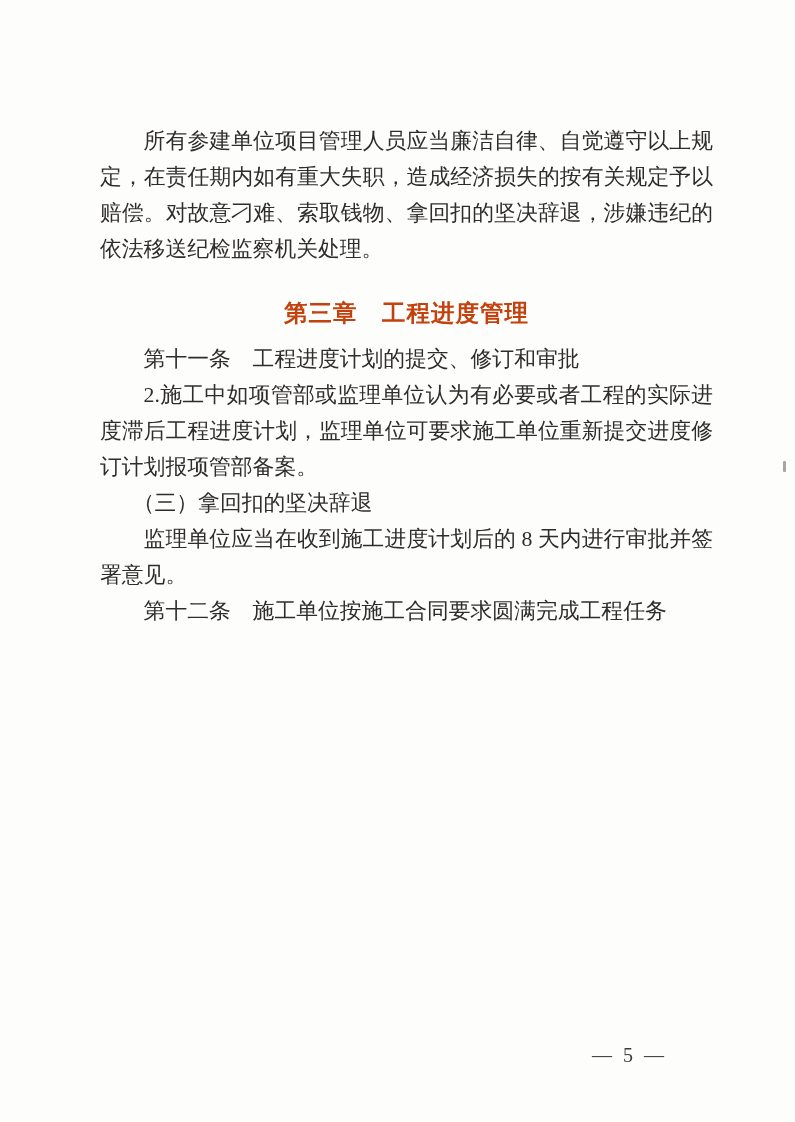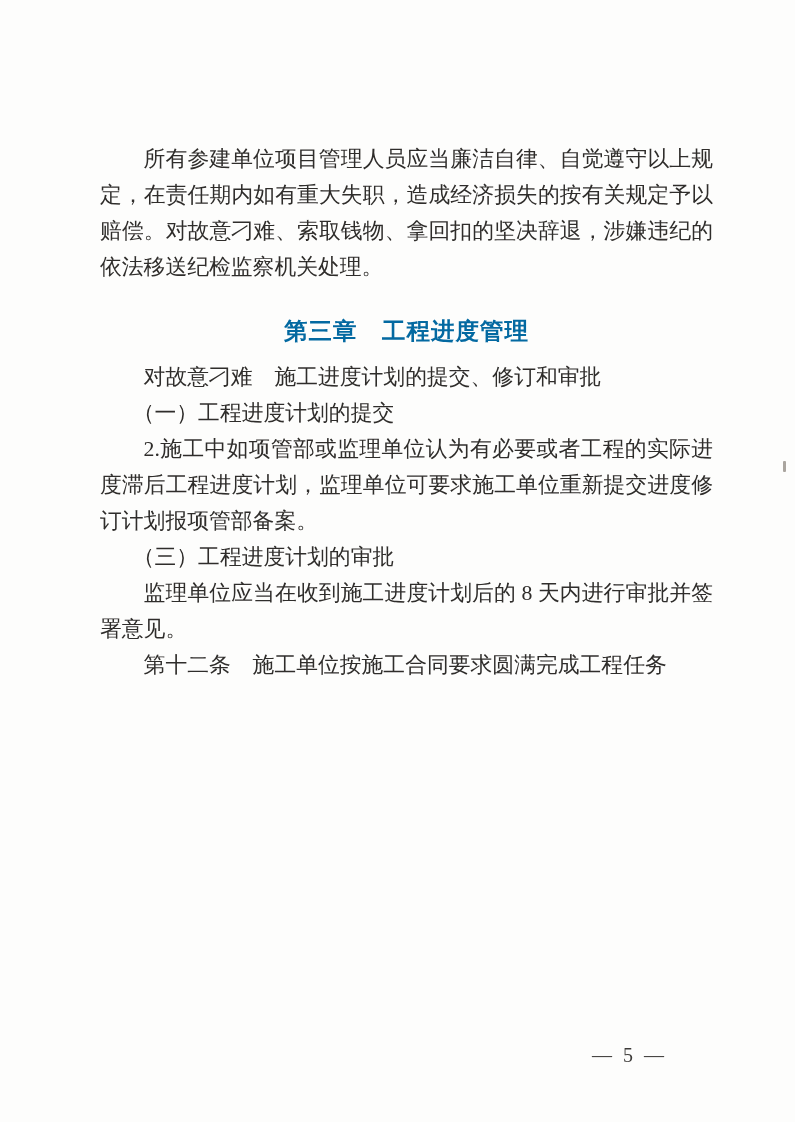--- a/index.html
+++ b/index.html
@@ -8,21 +8,21 @@
     width: 795px;
     height: 1122px;
     margin: 0 auto;
     background: #fdfdfc;
     overflow: hidden;
     font-family: "Liberation Serif", serif;
   }
   .doc {
     position: absolute;
     left: 100px;
-    top: 141px;
+    top: 123px;
     width: 613px;
     color: #2f2d2b;
     font-size: 21.8px;
     line-height: 36px;
     text-align: justify;
     text-justify: inter-ideograph;
   }
   p.para {
     margin: 0;
     padding: 0;
@@ -30,21 +30,21 @@
   }
   p.chapter-heading {
     text-align: center;
     text-indent: 0;
     font-family: "Liberation Sans", sans-serif;
     font-weight: 700;
     font-size: 23.5px;
     line-height: 40px;
     margin: 26px 0 8px 0;
     letter-spacing: 1px;
-    color: #0369a1;
+    color: #c2410c;
   }
   p.clause-heading {
     text-indent: 1.5em;
   }
   .page-number {
     position: absolute;
     left: 592px;
     top: 1044px;
     font-size: 20px;
     letter-spacing: 3px;
@@ -61,22 +61,21 @@
     border-radius: 1px;
   }
 </style>
 </head>
 <body>
 
 <div class="page">
   <div class="doc" id="doc-body">
       <p class="para paragraph-body">所有参建单位项目管理人员应当廉洁自律、自觉遵守以上规定，在责任期内如有重大失职，造成经济损失的按有关规定予以赔偿。对故意刁难、索取钱物、拿回扣的坚决辞退，涉嫌违纪的依法移送纪检监察机关处理。</p>
       <p class="para chapter-heading">第三章　工程进度管理</p>
-      <p class="para article-line">对故意刁难　施工进度计划的提交、修订和审批</p>
-      <p class="para clause-heading">（一）工程进度计划的提交</p>
+      <p class="para article-line">第十一条　工程进度计划的提交、修订和审批</p>
       <p class="para paragraph-body">2.施工中如项管部或监理单位认为有必要或者工程的实际进度滞后工程进度计划，监理单位可要求施工单位重新提交进度修订计划报项管部备案。</p>
-      <p class="para clause-heading">（三）工程进度计划的审批</p>
+      <p class="para clause-heading">（三）拿回扣的坚决辞退</p>
       <p class="para paragraph-body">监理单位应当在收到施工进度计划后的 8 天内进行审批并签署意见。</p>
       <p class="para article-line">第十二条　施工单位按施工合同要求圆满完成工程任务</p>
     </div>
   <div class="page-number">— 5 —</div>
   <div class="artifact"></div>
 </div>
 
 </body></html>

